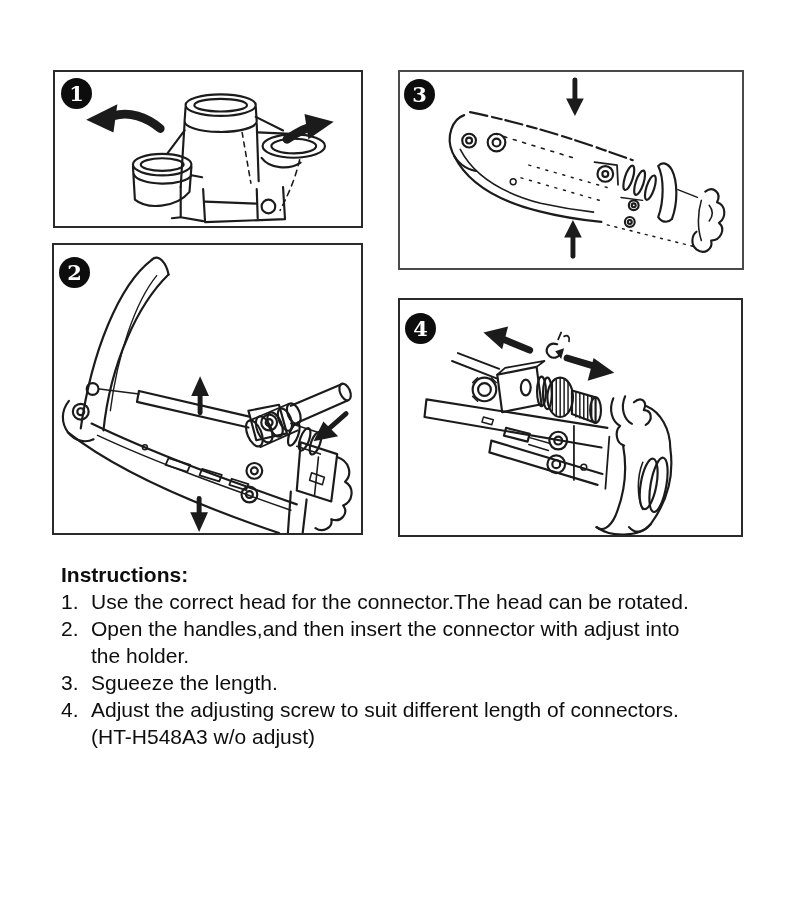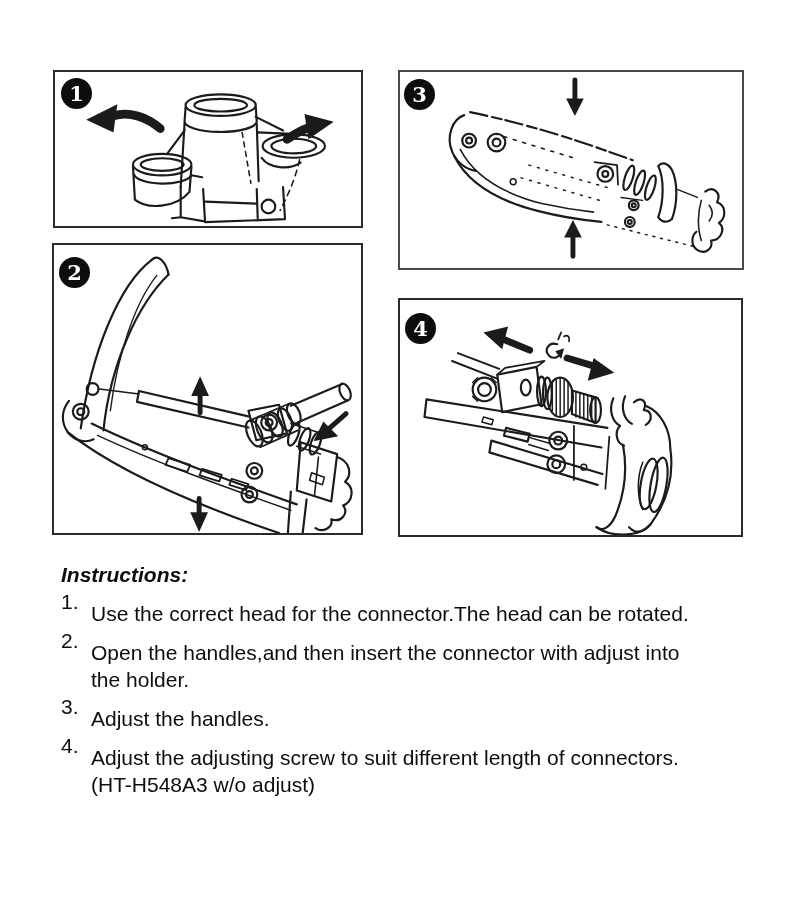--- a/index.html
+++ b/index.html
@@ -23,24 +23,24 @@
     font-family:"DejaVu Serif", serif; font-weight:bold; font-size:21px; line-height:1;
   }
   #panel1 .badge { left:6px; top:6px; }
   #panel2 .badge { left:5px; top:12px; }
   #panel3 .badge { left:4px; top:7px; }
   #panel4 .badge { left:5px; top:13px; }
   .instructions {
     position:absolute; left:61px; top:561px; width:705px;
     font-size:21px; line-height:27px; color:#0e0e0e;
   }
-  .instr-heading { font-weight:bold;font-style:italic; }
+  .instr-heading { font-weight:bold; }
   .instr-item { display:flex; }
   .instr-marker { flex:0 0 30px; width:30px; }
-  .instr-text  { white-space:pre-line; flex:1 1 auto;margin-top:12px; }
+  .instr-text  { white-space:pre-line; flex:1 1 auto; }
   .ink-stroke { stroke:#1b1b1b; fill:none; stroke-linecap:round; stroke-linejoin:round; }
   .ink-fill { fill:#1b1b1b; stroke:none; }
 </style>
 </head>
 <body>
 
 <div class="page">
 
   <section class="panel" id="panel1">
     <div class="badge">1</div>
@@ -251,21 +251,21 @@
       <span class="instr-marker">1.</span>
       <span class="instr-text">Use the correct head for the connector.The head can be rotated.</span>
     </div>
     <div class="instr-item">
       <span class="instr-marker">2.</span>
       <span class="instr-text">Open the handles,and then insert the connector with adjust into
 the holder.</span>
     </div>
     <div class="instr-item">
       <span class="instr-marker">3.</span>
-      <span class="instr-text">Adjust the handles.</span>
+      <span class="instr-text">Sgueeze the length.</span>
     </div>
     <div class="instr-item">
       <span class="instr-marker">4.</span>
       <span class="instr-text">Adjust the adjusting screw to suit different length of connectors.
 (HT-H548A3 w/o adjust)</span>
     </div>
   </section>
 
 </div>
 

